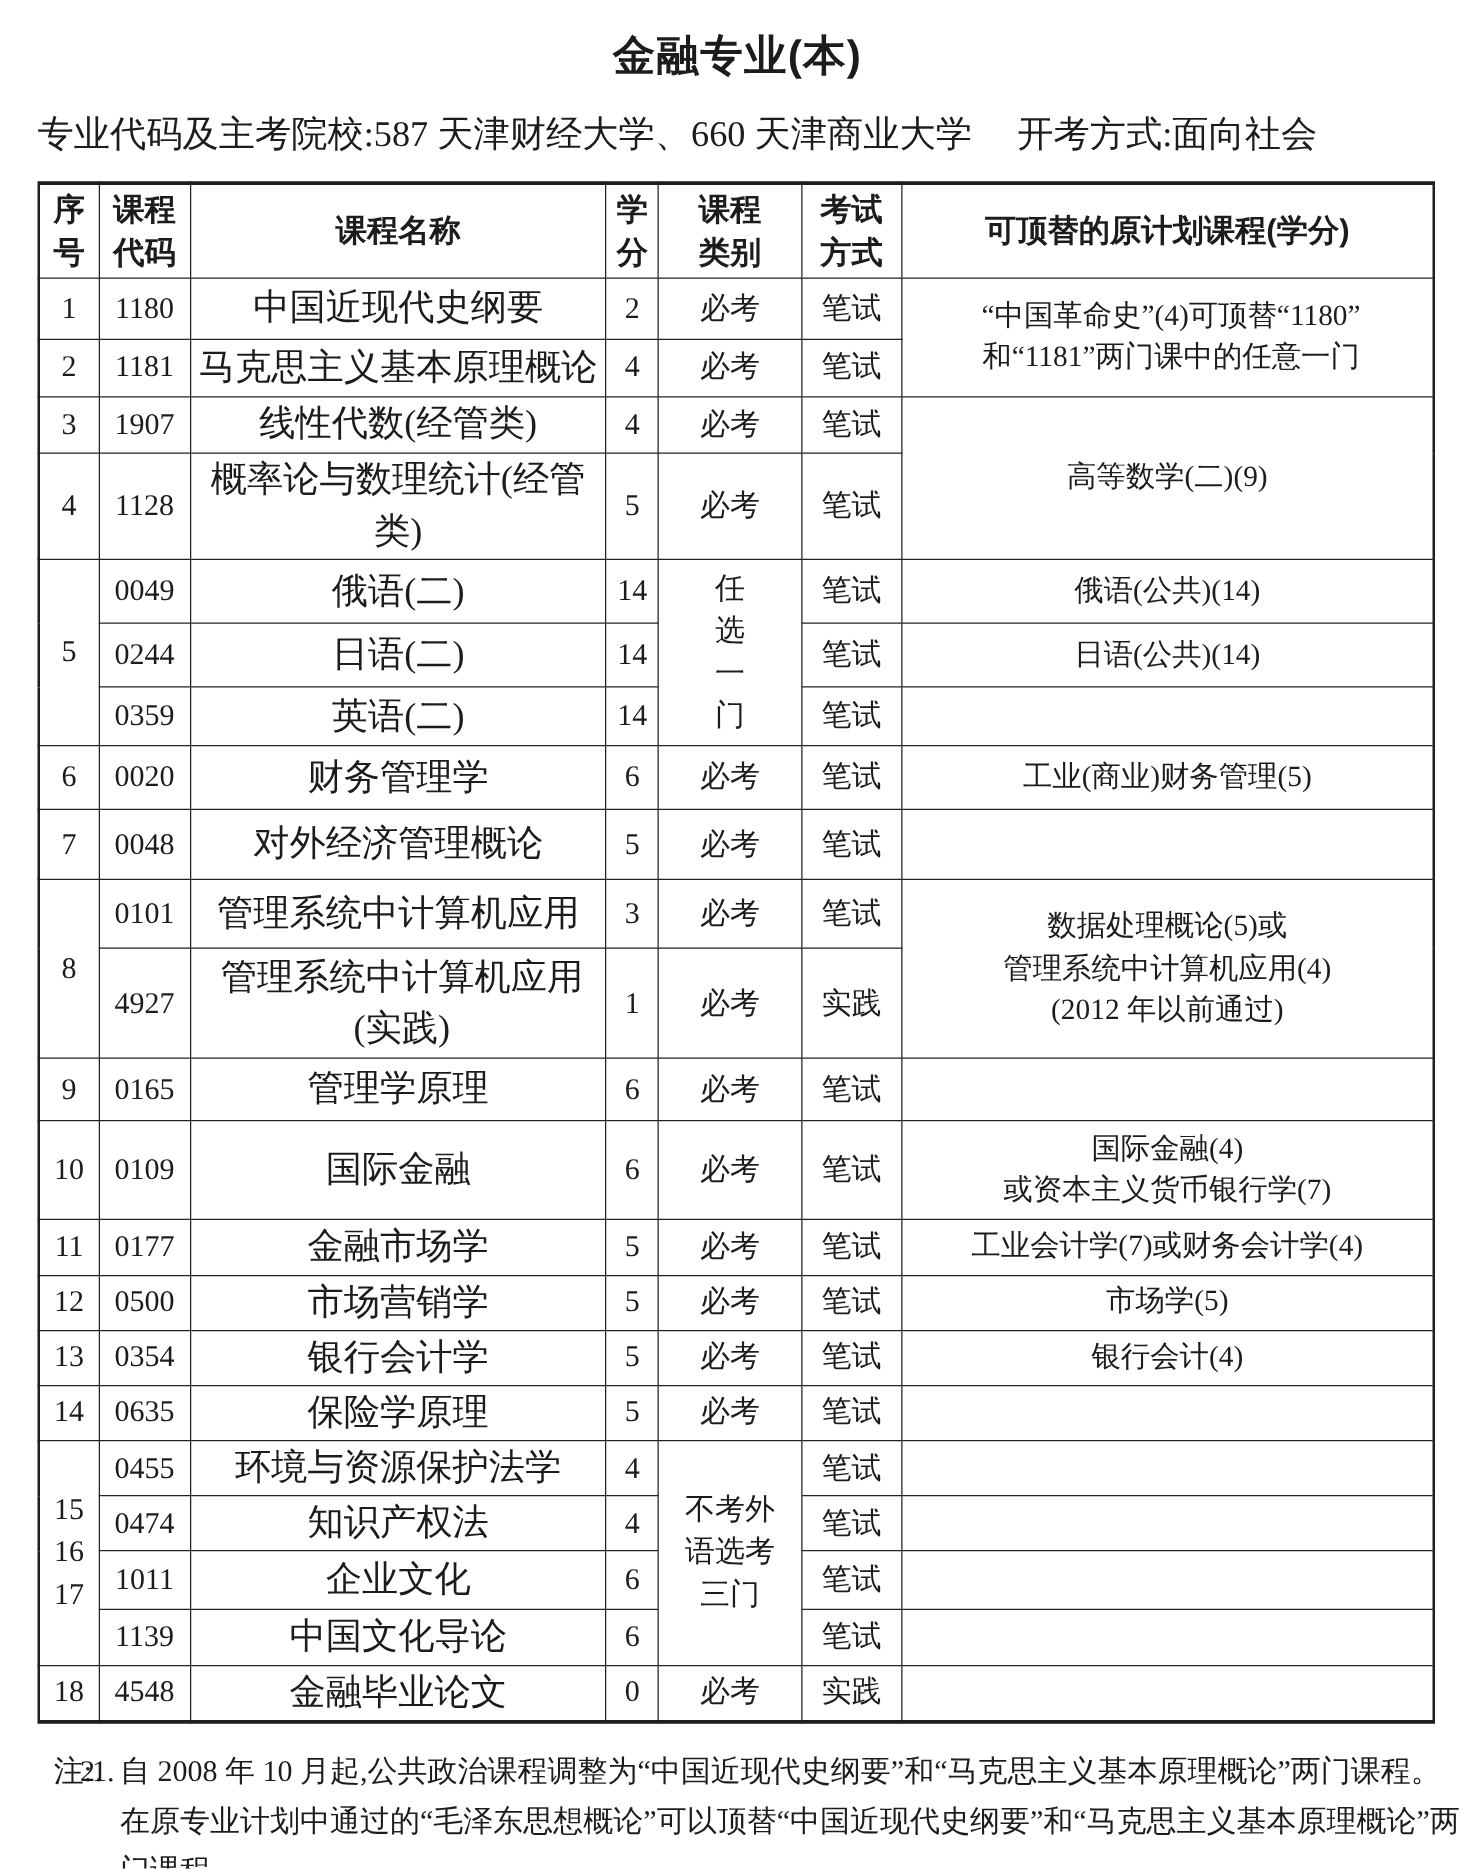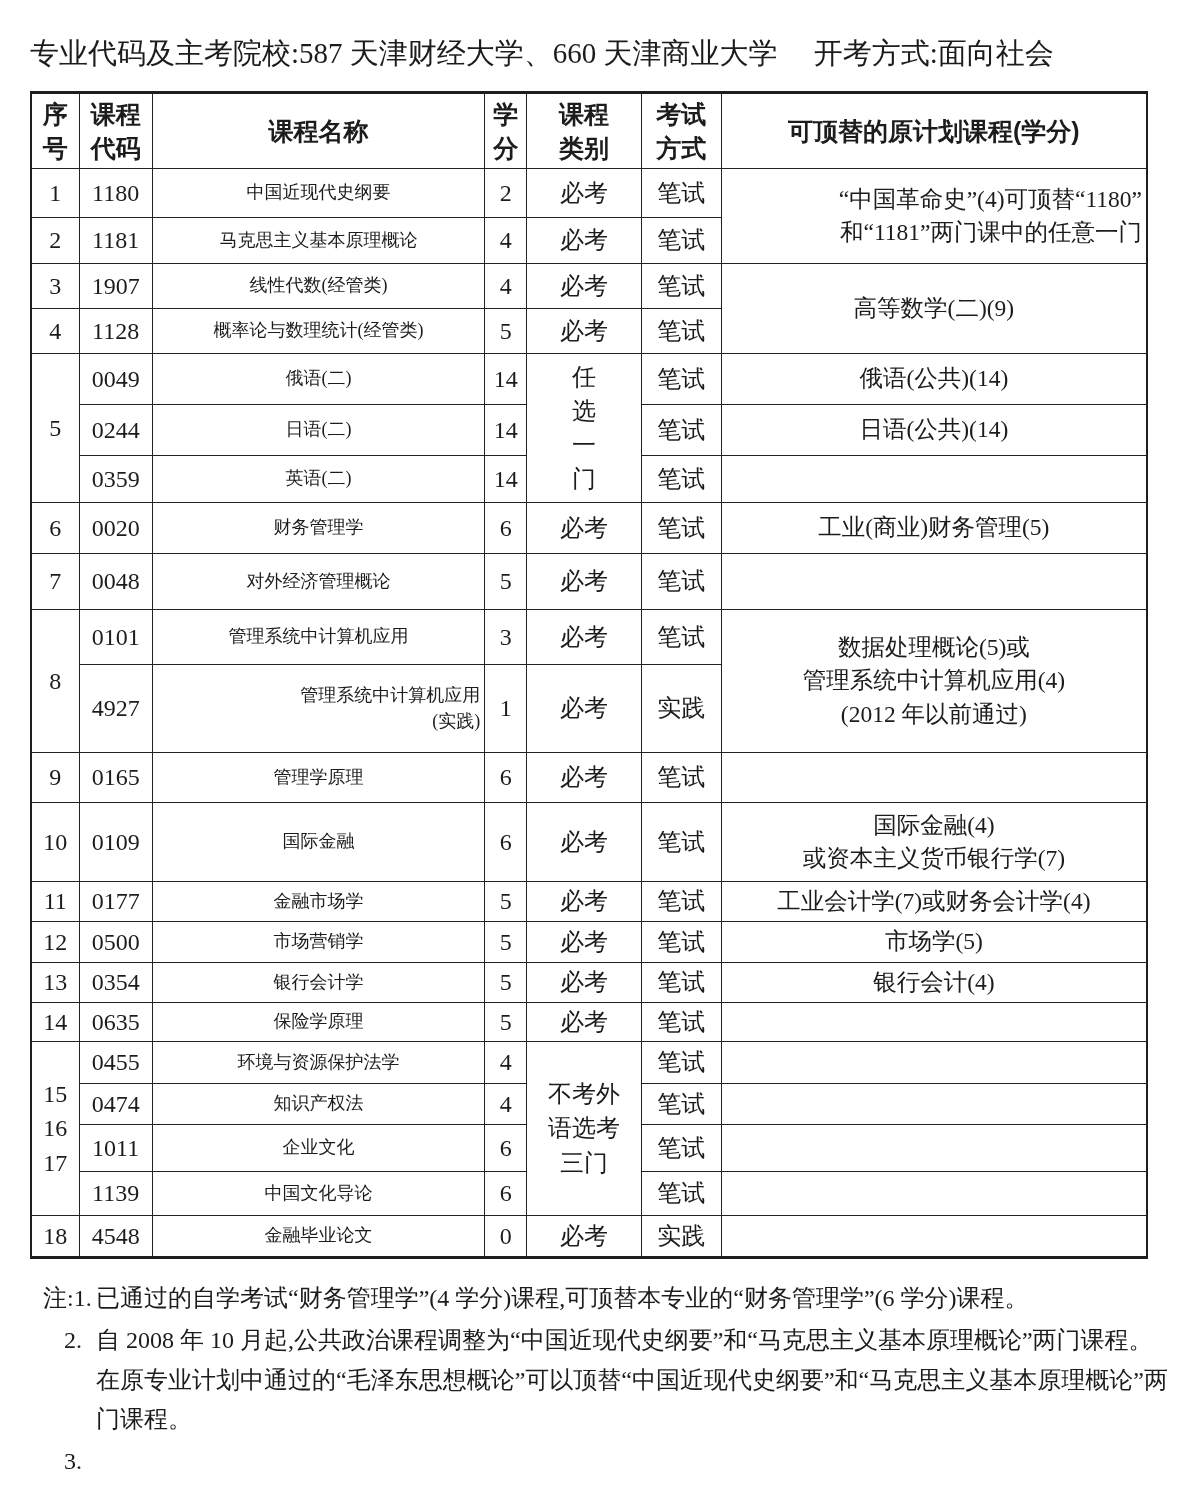--- a/index.html
+++ b/index.html
@@ -23,33 +23,34 @@
   th, td {
     border:1.5px solid #222; box-sizing:border-box;
     text-align:center; vertical-align:middle;
     white-space:pre-line; padding:1px 4px;
     font-size:24px; line-height:1.42; overflow:hidden;
   }
   th {
     font-family:"Liberation Sans","DejaVu Sans",sans-serif;
     font-weight:700; font-size:25px; line-height:1.38; padding:2px 2px;
   }
-  td.name { font-size:18px; }
+  td.name { font-size:29px; }
   td.repl { font-size:23.5px; }
-  td.ta-l { text-align:right; padding-left:10px; }
+  td.ta-l { text-align:center; padding-left:10px; }
   .notes { margin:20px 12px 0 28px; font-size:24px; line-height:1.66; }
   .note { position:relative; padding-left:68px; margin:0 0 2px 0; }
   .note .prefix { position:absolute; left:15px; top:0; }
   .note.shift .prefix { left:36px; }
 </style>
 </head>
 <body>
 
 <div class="page">
 
+  <h1 class="title">金融专业(本)</h1>
   <div class="subtitle">专业代码及主考院校:587 天津财经大学、660 天津商业大学　 开考方式:面向社会</div>
 
   <table class="course">
     <colgroup>
       <col style="width:48px">
         <col style="width:73px">
         <col style="width:332px">
       <col style="width:42px">
         <col style="width:114px">
         <col style="width:80px">
@@ -276,21 +277,20 @@
       <td>必考</td>
       <td>实践</td>
       <td class="repl"></td>
     </tr>
   </tbody>
     </table>
 
   <div class="notes">
     <div class="note">
       <span class="prefix">注:1.</span>
-      <span>已通过的自学考试“财务管理学”(4 学分)课程,可顶替本专业的“财务管理学”(6 学分)课程。</span>
     </div>
     <div class="note shift">
       <span class="prefix">2.</span>
       <span>自 2008 年 10 月起,公共政治课程调整为“中国近现代史纲要”和“马克思主义基本原理概论”两门课程。在原专业计划中通过的“毛泽东思想概论”可以顶替“中国近现代史纲要”和“马克思主义基本原理概论”两门课程。</span>
     </div>
     <div class="note shift">
       <span class="prefix">3.</span>
 
     </div>
   </div>

